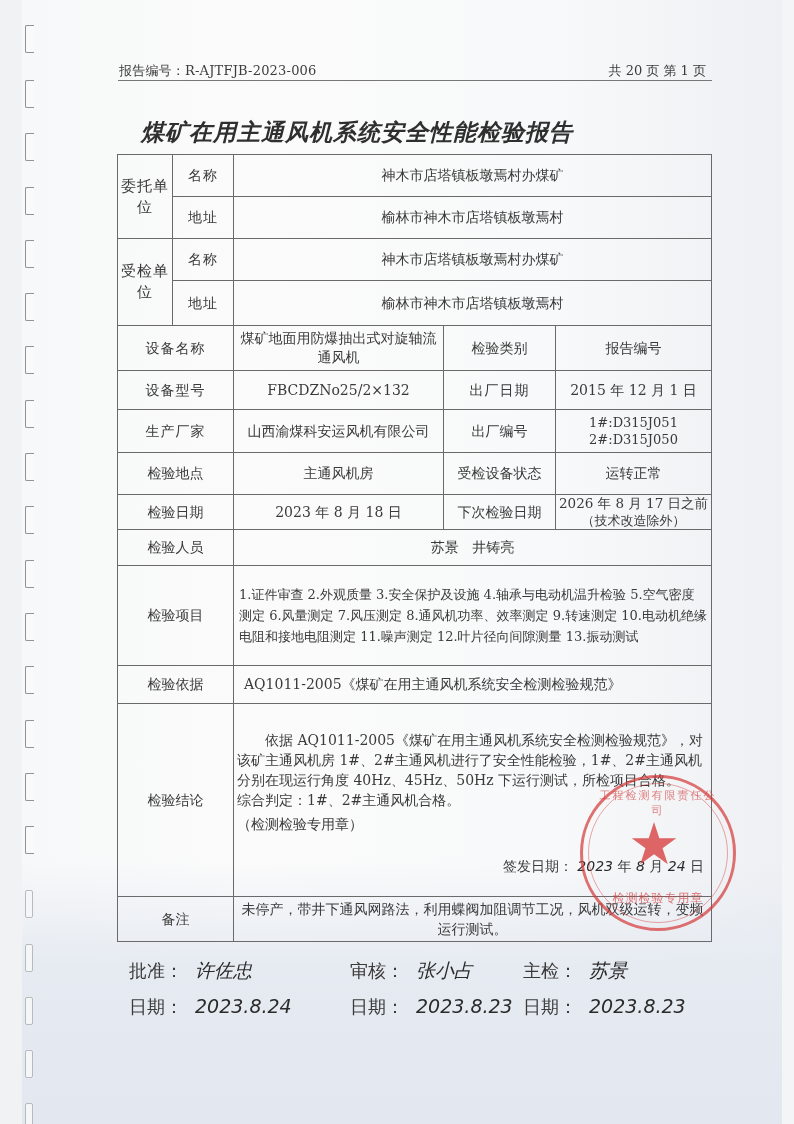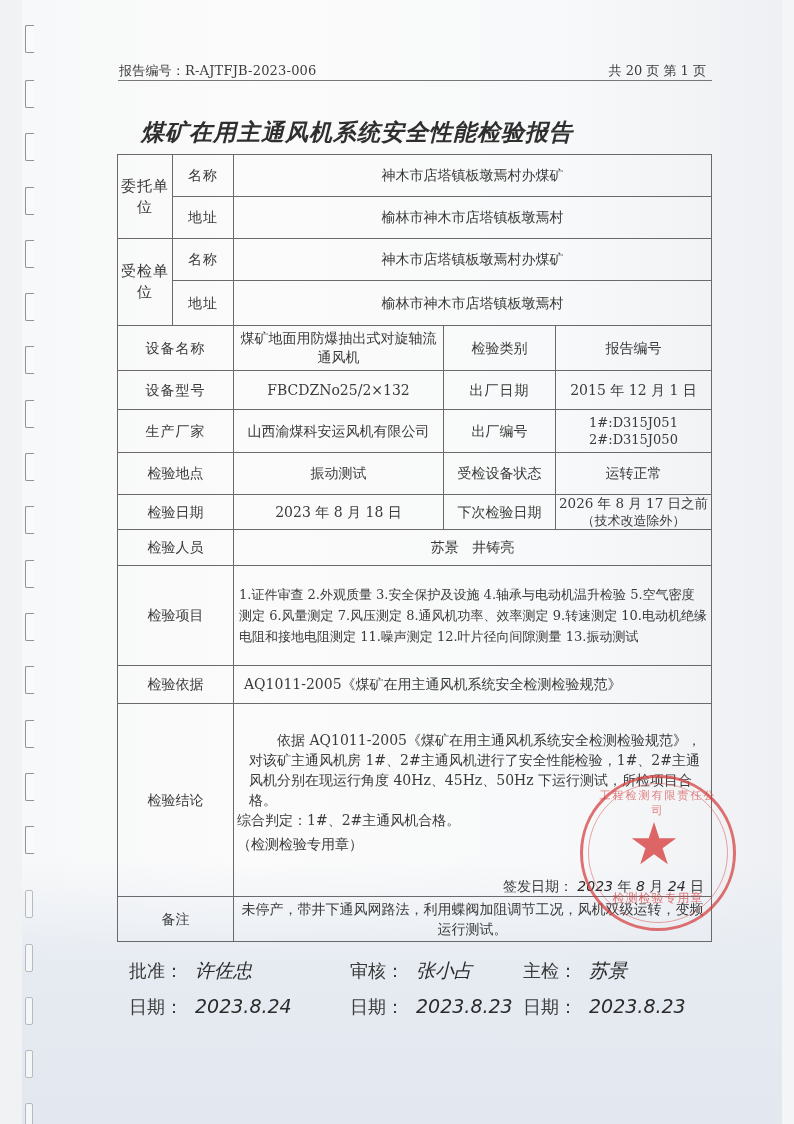--- a/index.html
+++ b/index.html
@@ -54,21 +54,21 @@
     border:1.3px solid #6a6a6a; text-align:center; vertical-align:middle;
     padding:0 2px; line-height:19px;
   }
   .label { letter-spacing:1px; }
   .small { font-size:13px; line-height:17px !important; }
   .items-text { text-align:left !important; font-size:13px; line-height:21px !important; padding:4px 4px 4px 5px !important; }
   .basis-text { text-align:left !important; padding-left:10px !important; }
   .conclusion-cell { text-align:left !important; vertical-align:top !important; padding:0 !important; position:relative; }
   .conclusion-body { padding:26px 3px 0 3px; font-size:14px; line-height:20px; }
   .conclusion-body p { margin:0; }
-  .conclusion-body .indent { text-indent:28px;margin-left:12px; }
+  .conclusion-body .indent { text-indent:28px; }
   .stamp-note { text-align:left; padding-right:4px; margin-top:4px !important; }
   .issue-line { text-align:right; margin-top:22px !important; padding-right:4px; }
   .hand { font-family:"DejaVu Sans","Liberation Sans",sans-serif; font-style:italic; color:#2b2b2b; }
   .remark-text { font-size:14px; line-height:20px !important; padding:2px 2px !important; }
   .stamp {
     position:absolute; left:580px; top:775px; width:150px; height:150px;
     border:3px solid rgba(214,60,60,0.72); border-radius:50%;
     pointer-events:none;
   }
   .stamp-inner {
@@ -173,21 +173,21 @@
     <td colspan="2" class="label">生产厂家</td>
     <td>山西渝煤科安运风机有限公司</td>
     <td>出厂编号</td>
     <td class="small">
       <div>1#:D315J051</div>
       <div>2#:D315J050</div>
     </td>
   </tr>
   <tr style="height:42px">
     <td colspan="2">检验地点</td>
-    <td>振动测试</td>
+    <td>主通风机房</td>
     <td>受检设备状态</td>
     <td>运转正常</td>
   </tr>
   <tr style="height:28px">
     <td colspan="2">检验日期</td>
     <td>2023 年 8 月 18 日</td>
     <td>下次检验日期</td>
     <td class="small" style="padding:0">
       <div style="white-space:nowrap;font-size:13.5px">2026 年 8 月 17 日之前</div>
       <div>（技术改造除外）</div>

